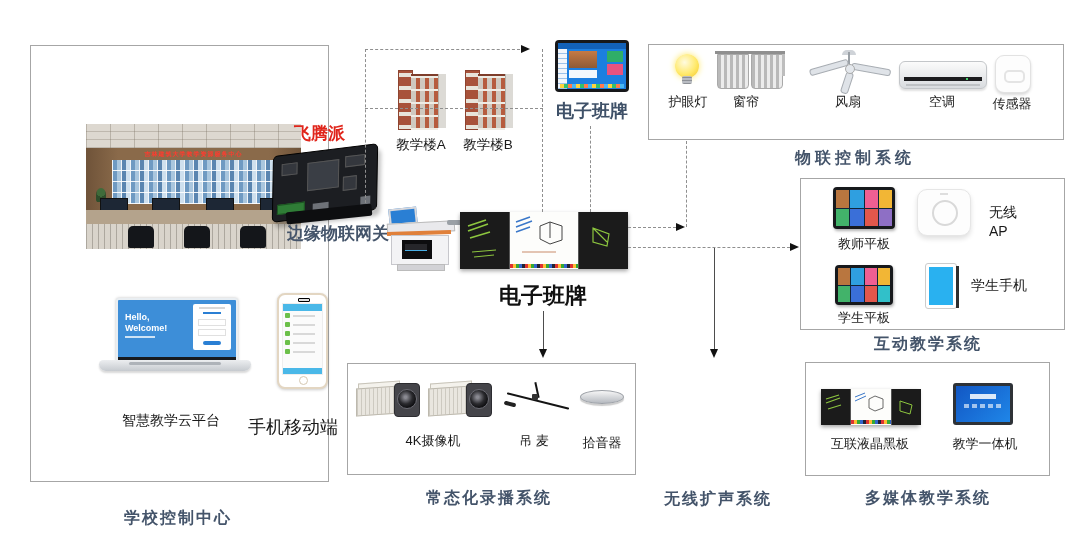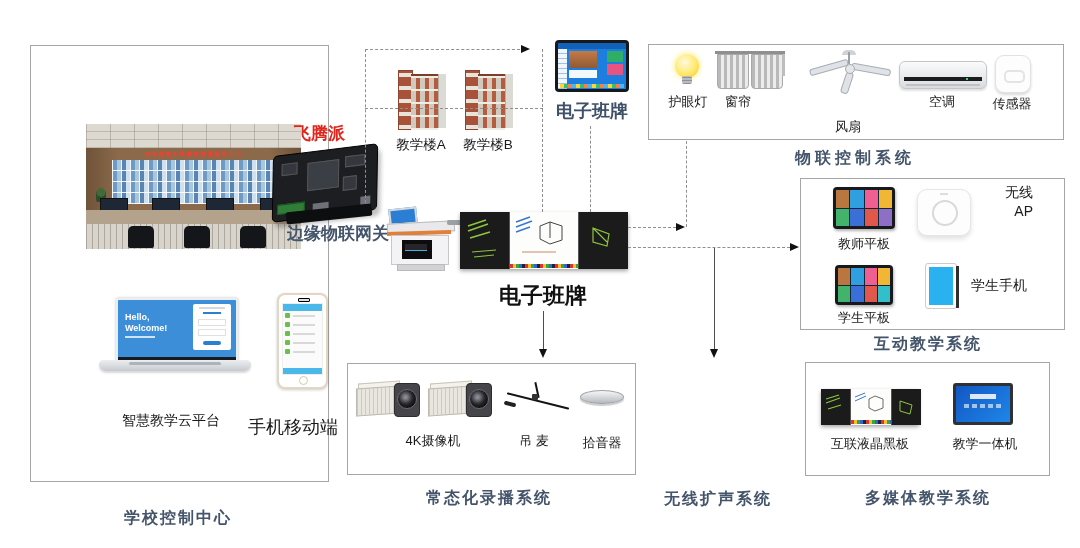--- a/index.html
+++ b/index.html
@@ -322,31 +322,31 @@
   <div class="box" style="left:648px;top:44px;width:414px;height:94px;">
     <div class="bulb" style="left:26px;top:9px;"></div>
     <div class="ilabel" style="left:8px;top:48px;width:62px;">护眼灯</div>
 
     <div class="curtain" style="left:66px;top:6px;">
       <div class="rail"></div>
       <div class="cloth" style="left:2px;"></div>
       <div class="cloth" style="left:36px;"></div>
       <div class="cord"></div>
     </div>
-    <div class="ilabel" style="left:58px;top:48px;width:62px;">窗帘</div>
+    <div class="ilabel" style="left:66px;top:48px;width:62px;">窗帘</div>
 
     <div class="fan" style="left:158px;top:5px;">
       <div class="dome"></div>
         <div class="rod"></div>
       <div class="bl" style="left:2px;top:14px;width:38px;height:5px;transform:rotate(-16deg);"></div>
       <div class="bl" style="left:44px;top:16px;width:38px;height:5px;transform:rotate(10deg);"></div>
       <div class="bl" style="left:36px;top:22px;width:6px;height:20px;transform:rotate(18deg);"></div>
       <div class="hub"></div>
     </div>
-    <div class="ilabel" style="left:168px;top:48px;width:62px;margin-top:25px;">风扇</div>
+    <div class="ilabel" style="left:168px;top:48px;width:62px;">风扇</div>
 
     <div class="ac" style="left:250px;top:16px;">
       <div class="strip"></div>
         <div class="led"></div>
         <div class="vent"></div>
     </div>
     <div class="ilabel" style="left:262px;top:48px;width:62px;">空调</div>
 
     <div class="sensor" style="left:346px;top:10px;"></div>
     <div class="ilabel" style="left:332px;top:50px;width:62px;">传感器</div>
@@ -362,21 +362,21 @@
           <i style="background:#f2b635;"></i>
         <i style="background:#42b36a;"></i>
           <i style="background:#3a6fd8;"></i>
           <i style="background:#e2574c;"></i>
           <i style="background:#8e6fc5;"></i>
       </div>
     </div>
     <div class="ilabel" style="left:20px;top:56px;width:86px;">教师平板</div>
 
     <div class="ap" style="left:116px;top:10px;"></div>
-    <div class="abs" style="left:188px;top:4px;width:44px;text-align:right;font-size:14px;line-height:1.35;color:#1a1a1a;">
+    <div class="abs" style="left:188px;top:24px;width:44px;text-align:left;font-size:14px;line-height:1.35;color:#1a1a1a;">
       <span>无线</span><br>
       <span>AP</span>
     </div>
 
     <div class="pad" style="left:34px;top:86px;width:58px;height:40px;">
       <div class="grid">
         <i style="background:#b9763f;"></i>
           <i style="background:#2f9fe0;"></i>
           <i style="background:#ef5f92;"></i>
           <i style="background:#f2b635;"></i>

